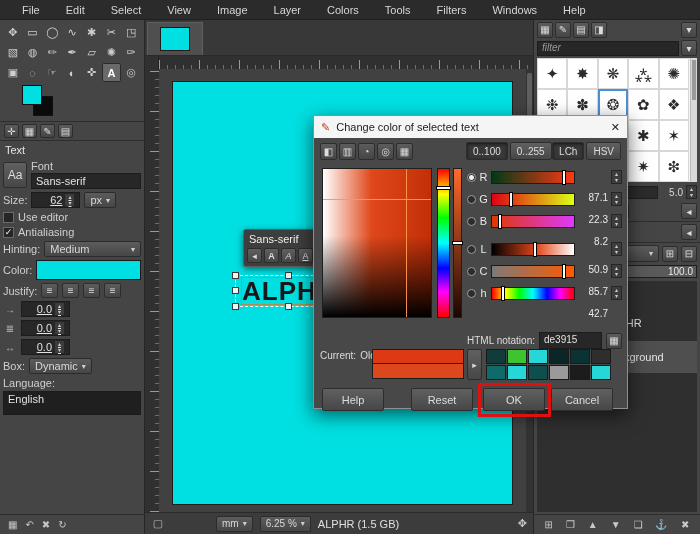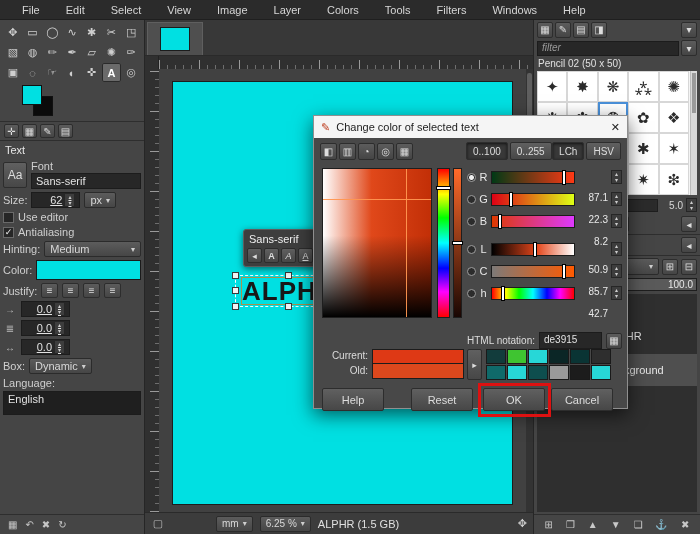--- a/index.html
+++ b/index.html
@@ -144,21 +144,21 @@
   .g-r{background:linear-gradient(90deg,rgb(0,57,21),rgb(255,57,21))}
   .g-g{background:linear-gradient(90deg,rgb(222,0,21),rgb(222,255,21))}
   .g-b{background:linear-gradient(90deg,rgb(222,57,0),rgb(222,57,255))}
   .g-l{background:linear-gradient(90deg,#000,#e4471c 55%,#fff)}
   .g-c{background:linear-gradient(90deg,rgb(125,122,120),rgb(255,90,0))}
   .g-h{background:linear-gradient(90deg,#f00,#ff0 17%,#0f0 33%,#0ff 50%,#00f 67%,#f0f 83%,#f00)}
   .dval { width:30px; text-align:right; font-size:10px; color:#e8e8e8;margin-top:41px; }
   .htmlrow { position:absolute; left:153px; top:194px; right:5px; display:flex; align-items:center; gap:4px; }
   .hlabel { font-size:10px; color:#dcdcdc; white-space:nowrap; }
   .hinput { flex:1; height:17px; font-size:10px; }
-  .curold-labels { position:absolute; left:6px; top:212px; width:48px; display:flex; flex-direction:column; gap:4px; text-align:right; font-size:10px; color:#dcdcdc; }
+  .curold-labels { position:absolute; left:6px; top:212px; width:48px; display:flex; gap:4px; text-align:left; font-size:10px; color:#dcdcdc; }
   .curold-swatches { position:absolute; left:58px; top:211px; width:92px; }
   .curold-swatches span { display:block; height:15px; border:1px solid #1c1c1c; }
   .curold-swatches span + span { border-top:none; }
   .addbtn { position:absolute; left:153px; top:211px; width:15px; height:31px; font-size:9px; }
   .dpalette { position:absolute; left:172px; top:211px; display:grid; grid-template-columns:repeat(6,20px); grid-auto-rows:15px; gap:1px; }
   .pswatch { border:1px solid #1a1a1a; display:block; }
   .dbtn { position:absolute; top:250px; width:62px; height:23px; font-size:11px; }
   .dbtn.help{left:8px} .dbtn.reset{left:97px} .dbtn.ok{left:169px} .dbtn.cancel{left:237px}
   .annotation { position:absolute; left:164px; top:245px; width:73px; height:34px; border:3px solid #dd1111; pointer-events:none; display:block; }
 </style>
@@ -376,21 +376,20 @@
       <span class="icon-btn">✎</span>
       <span class="icon-btn">▤</span>
       <span class="icon-btn">◨</span>
       <span class="spacer"></span>
       <span class="icon-btn">▾</span>
     </div>
     <div class="rp-filterrow">
       <div class="filter-input">filter</div>
       <span class="icon-btn">▾</span>
     </div>
-    <div class="rp-title">Pencil 02 (50 x 50)</div>
     <div class="brush-grid">
       <span class="bcell">✦</span>
       <span class="bcell">✸</span>
       <span class="bcell">❋</span>
       <span class="bcell">⁂</span>
       <span class="bcell">✺</span>
       <span class="bcell">❉</span>
       <span class="bcell">✽</span>
       <span class="bcell sel">❂</span>
       <span class="bcell">✿</span>

